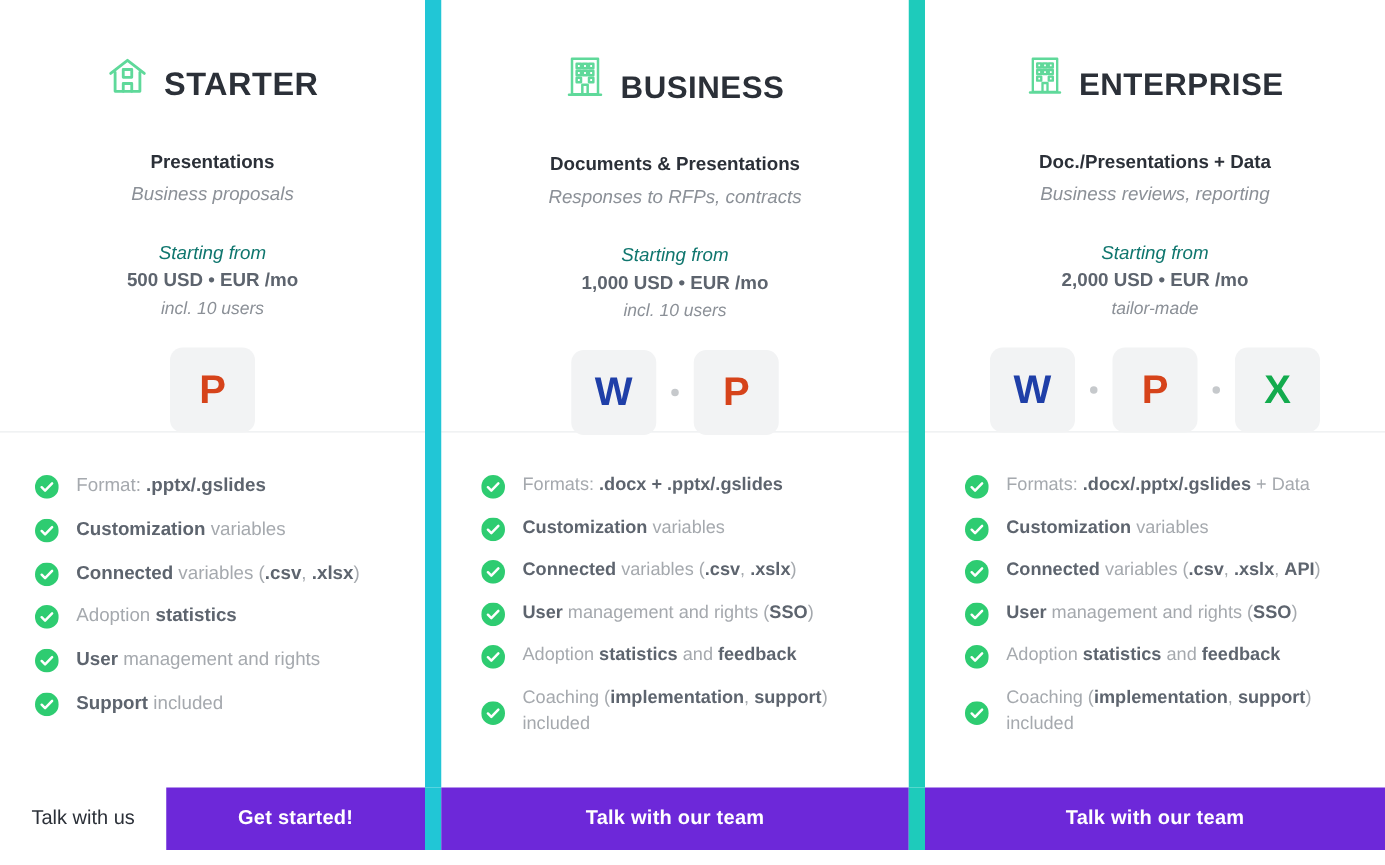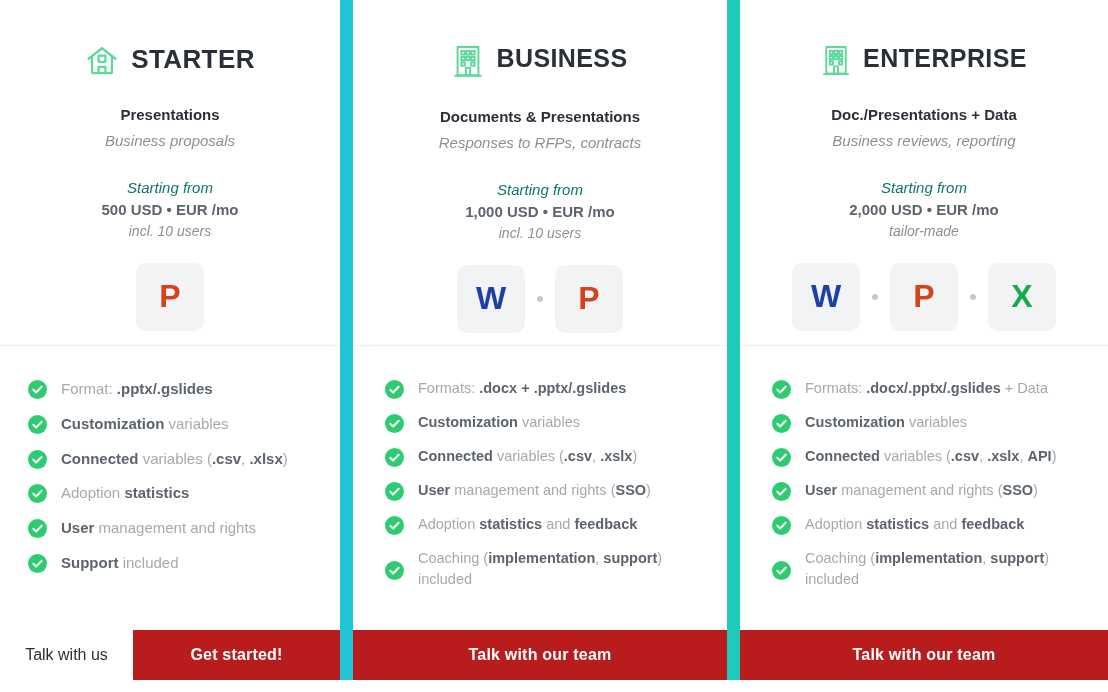--- a/index.html
+++ b/index.html
@@ -50,23 +50,23 @@
   .head {
     height: 346px;
     border-bottom: 1px solid #eceef0;
     display: flex;
     flex-direction: column;
     align-items: center;
     padding-top: 44px;
   }
   .title-row {
     display: flex;
-    align-items: flex-start;
+    align-items: flex-end;
     gap: 12px;
-    margin-bottom: 22px;
+    margin-bottom: 36px;
   }
   .plan-icon { display: block; }
   .plan-name {
     font-size: 25px;
     font-weight: 700;
     letter-spacing: 0.4px;
     color: #2b3038;
     font-family: "Liberation Sans", sans-serif;
   }
   .col-starter .plan-name { font-size: 26px; }
@@ -179,21 +179,21 @@
     color: #2b3038;
     font-weight: 400;
   }
   .cta-btn {
     display: flex;
     align-items: center;
     justify-content: center;
     font-size: 16px;
     font-weight: 700;
     color: #ffffff;
-    background: #b91c1c;
+    background: #6d28d9;
     letter-spacing: 0.2px;
   }
   .cta-start { width: 207px; }
   .cta-sep   { width: 13px; background: #21c6d6; }
   .cta-sep2  { width: 13px; background: #1ecbbb; }
   .cta-team1 { width: 374px; }
   .cta-team2 { width: 368px; }
 </style>
 </head>
 <body>

